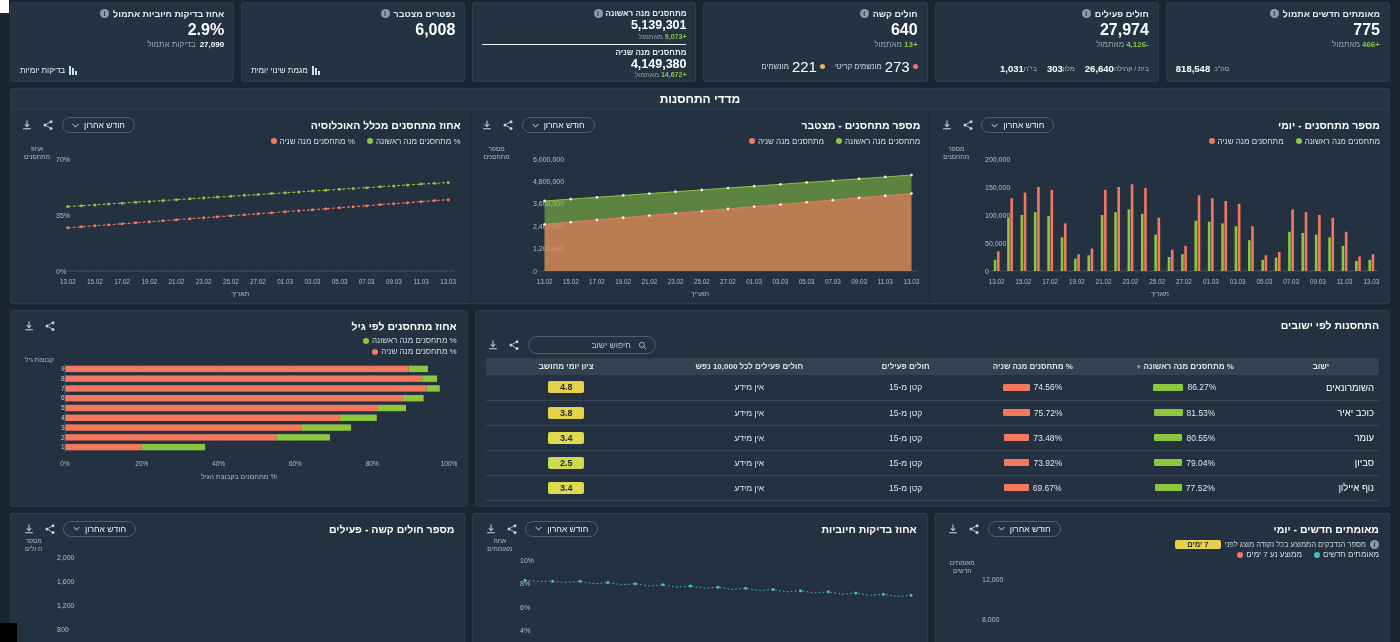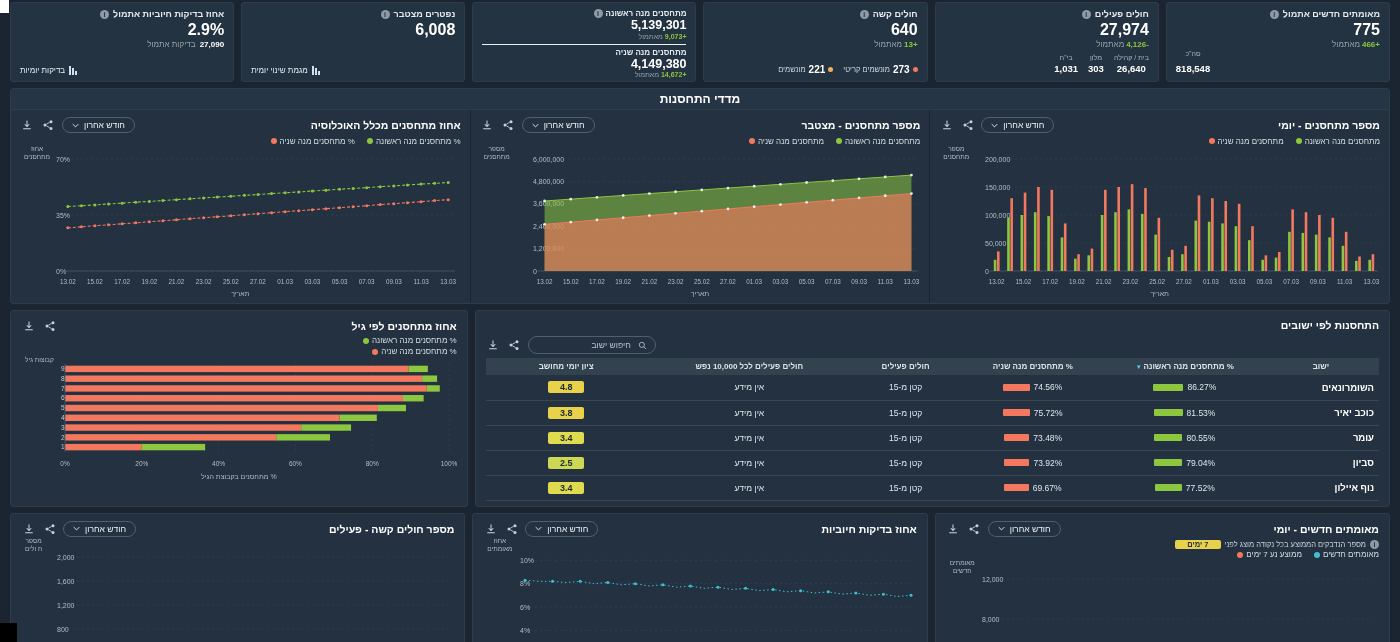--- a/index.html
+++ b/index.html
@@ -6,32 +6,32 @@
 html,body{margin:0;padding:0;background:#10161f}
 body{font-family:"Liberation Sans","DejaVu Sans",sans-serif}
 .page{position:relative;width:1400px;height:642px;background:#1b2531;direction:rtl;overflow:hidden;color:#e8eef3}
 .topbar{height:32px;display:flex;flex-direction:column;align-items:center;justify-content:center;gap:1px}
 .page-title{font-size:13px;font-weight:700;color:#fff}
 .page-sub{font-size:8.5px;color:#a9b6c2;display:flex;align-items:center;gap:4px}
 .clock{width:8px;height:8px;border:1px solid #a9b6c2;border-radius:50%;position:relative;display:inline-block}
 .clock:after{content:"";position:absolute;left:3px;top:1px;width:1px;height:3px;background:#a9b6c2}
 .kpi-row{display:flex;gap:7px;margin:2px 10px 0}
 .kpi{flex:1;background:#243341;border-radius:3px;padding:6px 9px;height:80px;position:relative;border:1px solid #2c3c4b}
-.kpi-title{font-size:9px;color:#e3eaf1;display:flex;align-items:flex-end;gap:4px;font-weight:700}
+.kpi-title{font-size:9px;color:#e3eaf1;display:flex;align-items:flex-start;gap:4px;font-weight:700}
 .info{min-width:9px;width:9px;height:9px;border-radius:50%;background:#8d9aa7;color:#243341;font-size:7px;line-height:9px;text-align:center;font-weight:700;display:inline-block;cursor:pointer}
 .kpi-value{font-size:16px;font-weight:700;color:#fff;line-height:1.25;margin-top:1px}
 .kpi-delta{font-size:8px;font-weight:700;color:#8dc63f}
 .kpi-delta .sfx{color:#93a1ad;font-weight:400;margin-right:2px}
 .kpi-bottom{position:absolute;bottom:6px;left:9px;display:flex;gap:14px;align-items:flex-end;direction:ltr}
-.stat{display:flex;flex-direction:column;align-items:center;line-height:1.25}
+.stat{display:flex;flex-direction:row;align-items:center;line-height:1.25}
 .stat .lbl{font-size:7px;color:#a9b6c2}
 .stat .val{font-size:9.5px;font-weight:700;color:#fff}
 .oneline-stat{display:flex;align-items:center;gap:4px;direction:rtl}
 .inline-stat{display:flex;align-items:center;gap:3px;font-size:7.5px;color:#cdd7e0;direction:rtl}
-.inline-stat .val{font-size:10px;font-weight:700;color:#fff}
+.inline-stat .val{font-size:15px;font-weight:400;color:#fff}
 .dot{width:5px;height:5px;border-radius:50%;display:inline-block}
 .link-row{display:flex;align-items:center;gap:4px;font-size:8px;color:#e2ecf4;cursor:pointer;direction:rtl}
 .mini-bars{display:inline-flex;align-items:flex-end;gap:1px;height:9px}
 .mini-bars i{width:2px;background:#cfe3ec;display:inline-block}
 .vx-block{line-height:1.15}
 .vx-block .t{font-size:8px;display:flex;gap:3px;align-items:center;color:#e3eaf1;font-weight:700}
 .vx-block .v{font-size:12.5px;font-weight:700;color:#fff}
 .vx-block .d{font-size:7px;color:#8dc63f;font-weight:700}
 .vx-block .d .sfx{color:#93a1ad;font-weight:400}
 .vx-div{border-top:1px solid #eef3f7;margin:3px 0}
@@ -61,21 +61,21 @@
 .tbl-head-row{display:flex;justify-content:space-between;align-items:center;height:18px}
 .tbl-controls{display:flex;align-items:center;gap:6px;direction:ltr;margin:2px 0 4px}
 .search{display:flex;align-items:center;gap:5px;border:1px solid #4e5f6e;border-radius:11px;padding:2px 8px;width:128px;direction:rtl;color:#b9c5d0}
 .search svg{width:9px;height:9px;flex:none}
 .search input{background:transparent;border:0;outline:0;color:#eef3f8;font-size:8.5px;width:100%;font-family:inherit}
 .search input::placeholder{color:#b9c5d0}
 table.loc{width:100%;border-collapse:collapse;table-layout:fixed}
 .loc th{background:#33424f;font-size:8px;color:#dbe4ec;font-weight:700;padding:4px 5px;text-align:center;white-space:nowrap;overflow:hidden}
 .loc th:first-child{text-align:center}
 .loc td{border-bottom:1px solid #394754;padding:3px 5px;font-size:8.5px;text-align:center;height:25px;color:#dfe7ee}
-.loc td:first-child{text-align:right;font-weight:700;font-size:9.5px;color:#fff}
+.loc td:first-child{text-align:right;font-weight:400;font-size:9.5px;color:#fff}
 .pcell{display:inline-flex;align-items:center;gap:4px}
 .pbar{height:7px;border-radius:1px;display:inline-block}
 .nodata{color:#8895a2}
 .score{display:inline-block;min-width:22px;padding:1px 12px;border-radius:2px;color:#1d2935;font-weight:700;font-size:9px;text-align:center}
 .sort{color:#5bc6ea;font-size:6px;margin-right:2px}
 .bot-row{display:flex;gap:7px;margin:6px 10px 0}
 .bot-panel{flex:1;height:175px;min-width:0}
 .note{display:flex;align-items:center;gap:4px;font-size:7.5px;color:#c7d2dc;margin-top:1px}
 .hl{background:#e9d24b;color:#223040;font-weight:700;padding:0 12px;border-radius:2px}
 .corner-b{position:absolute;left:0;bottom:0;width:17px;height:19px;background:#000}

